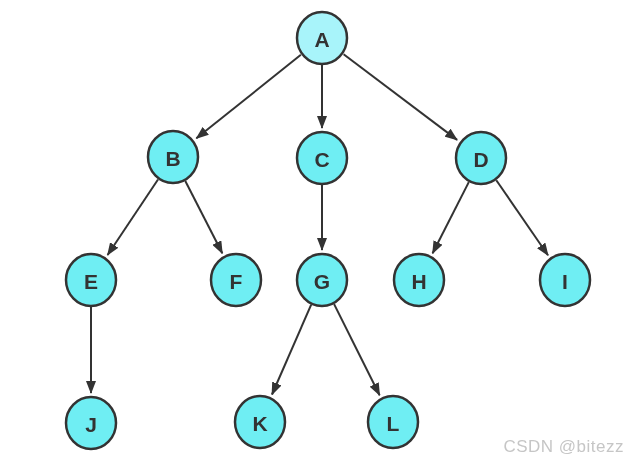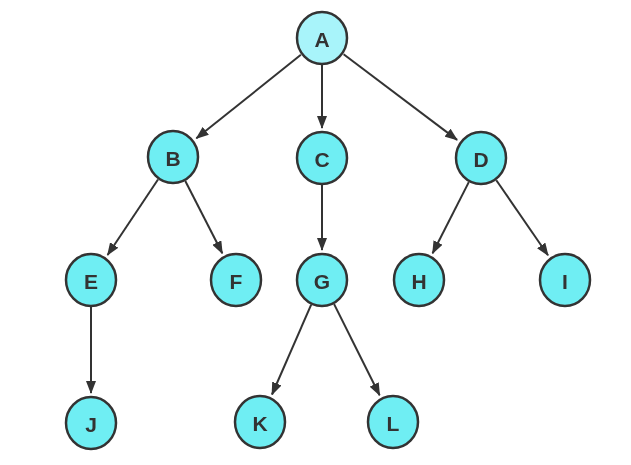--- a/index.html
+++ b/index.html
@@ -97,13 +97,14 @@
       </g>
       <g>
         <ellipse cx="260" cy="422" rx="25" ry="26" fill="#6FEEF3" stroke="#333333" stroke-width="2.5"></ellipse>
         <text x="260" y="423" text-anchor="middle" dominant-baseline="central" fill="#333333" font-size="21" class="node-label">K</text>
       </g>
       <g>
         <ellipse cx="393" cy="422" rx="25" ry="26" fill="#6FEEF3" stroke="#333333" stroke-width="2.5"></ellipse>
         <text x="393" y="423" text-anchor="middle" dominant-baseline="central" fill="#333333" font-size="21" class="node-label">L</text>
       </g>
     </svg>
+  <div class="watermark" title="CSDN @bitezz" style="color: rgb(198, 198, 198);">CSDN @bitezz</div>
 </div>
 
 </body></html>

